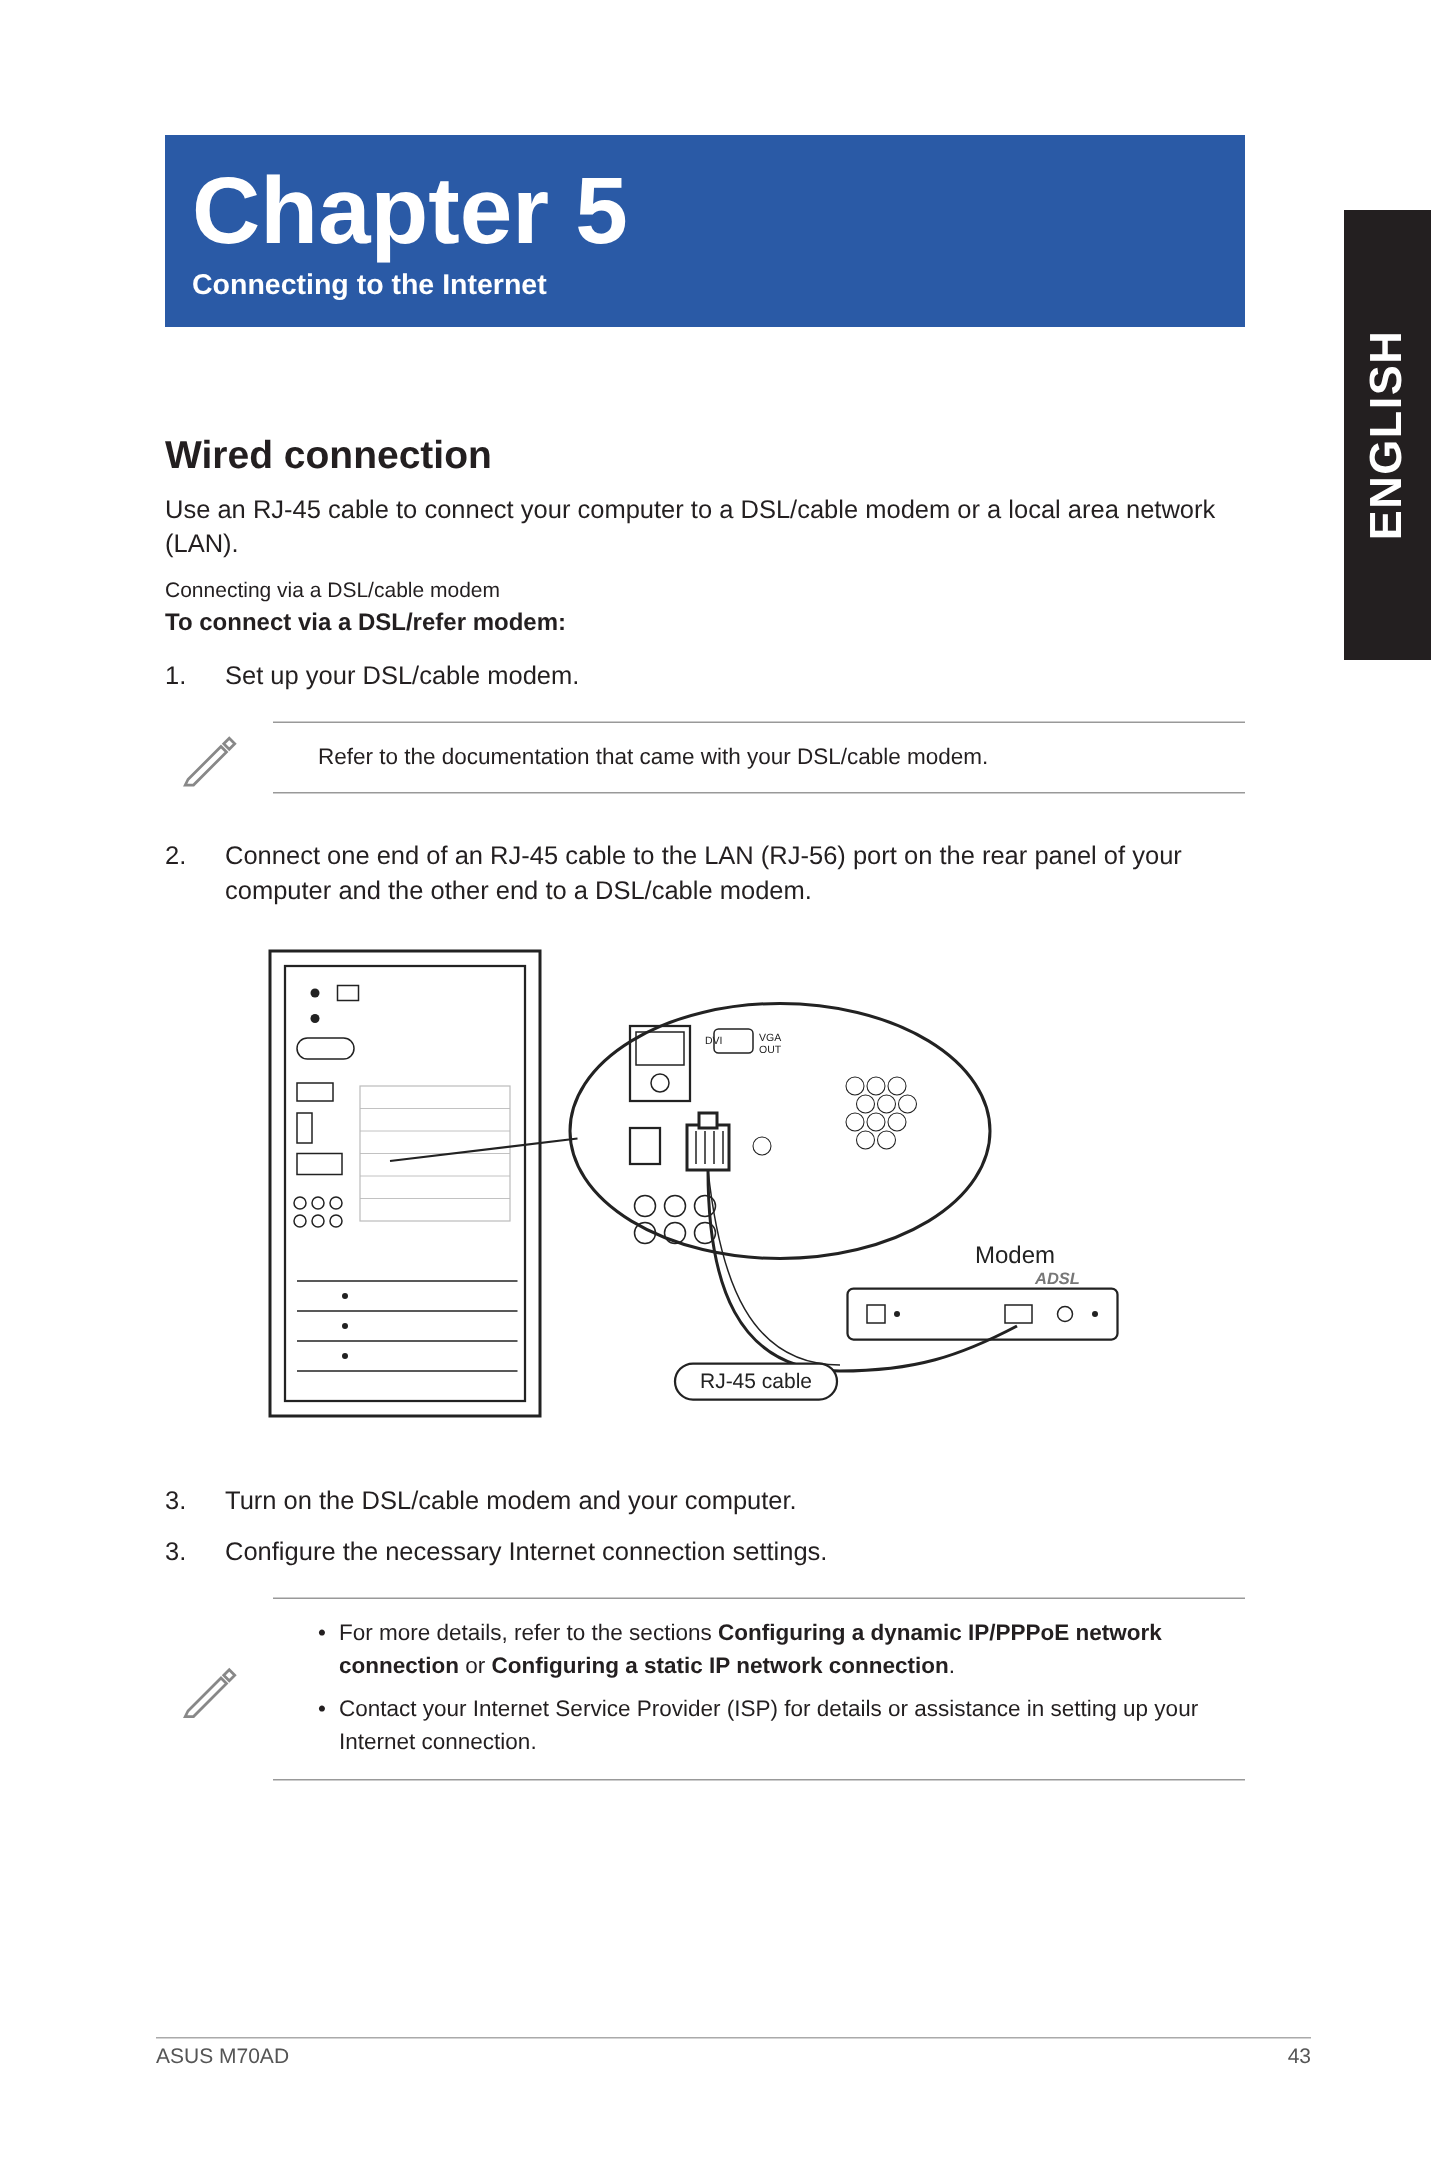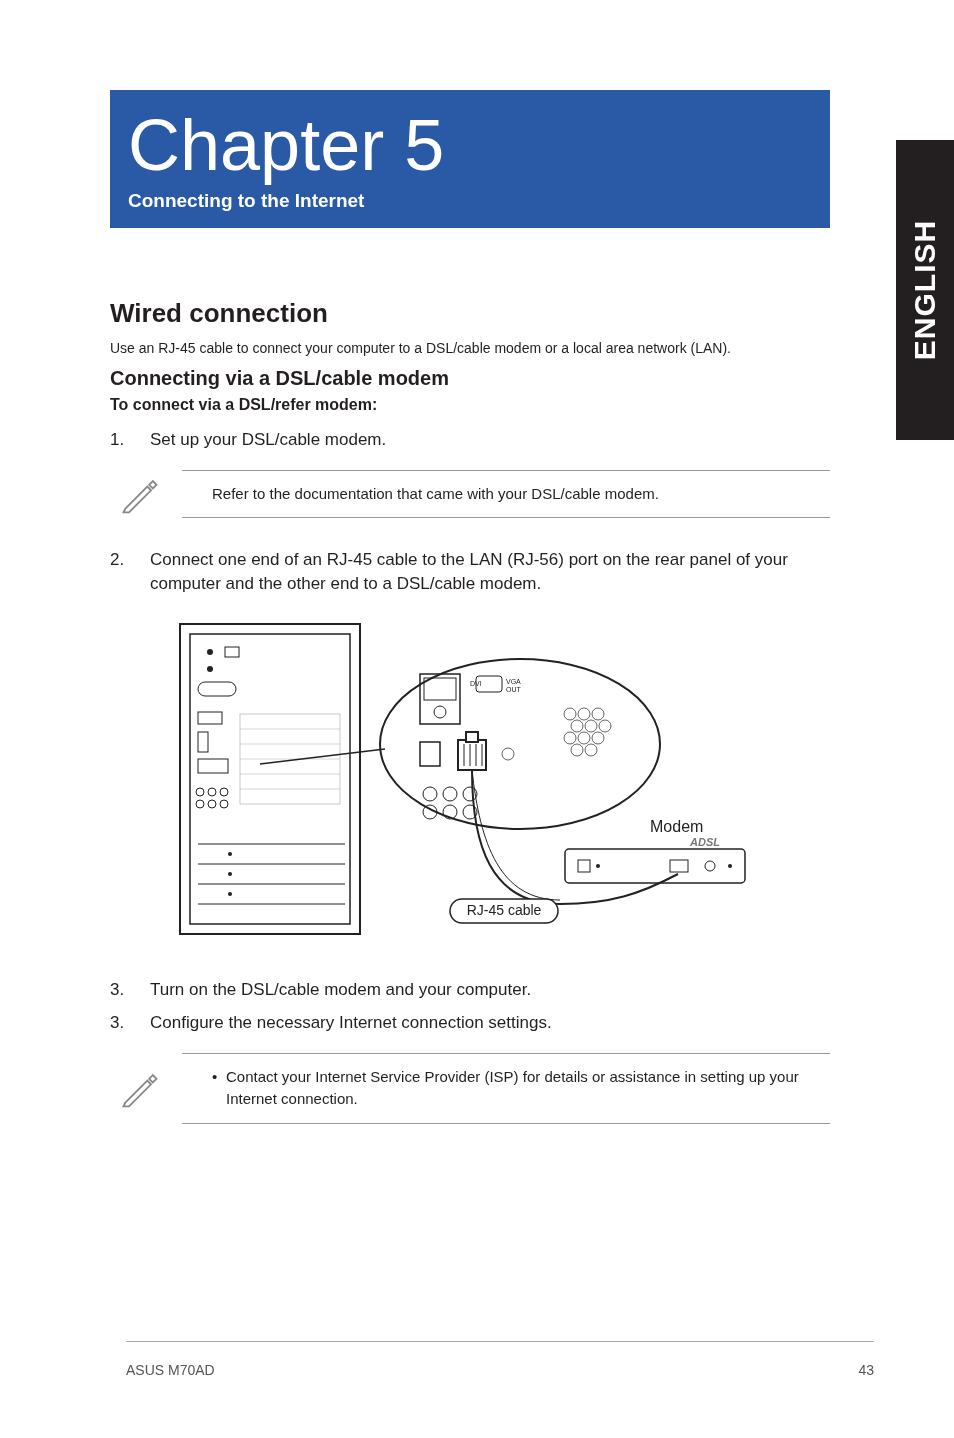--- a/index.html
+++ b/index.html
@@ -1,42 +1,42 @@
 <!DOCTYPE html>
 <html><head>
 <meta charset="utf-8">
 <style>
   * { box-sizing: border-box; margin: 0; padding: 0; }
   html, body { width: 954px; height: 1438px; background: #fff; font-family: Arial, Helvetica, sans-serif; color: #231f20; }
   .page { position: relative; width: 954px; height: 1438px; padding: 90px 80px 60px 110px; }
   .side-tab { position: absolute; right: 0; top: 140px; width: 58px; height: 300px; background: #231f20; display: flex; align-items: center; justify-content: center; }
   .side-tab-text { color: #fff; font-size: 30px; font-weight: 700; letter-spacing: 1px; transform: rotate(-90deg); white-space: nowrap; }
   .chapter-banner { background: #2a5aa6; color: #fff; padding: 18px 18px 16px 18px; width: 720px; }
-  .chapter-title { font-size: 72px; font-weight: 400; line-height: 1.05; }
+  .chapter-title { font-size: 63px; font-weight: 700; line-height: 1.05; }
   .chapter-subtitle { font-size: 19px; font-weight: 700; margin-top: 6px; }
   .content { width: 720px; margin-top: 70px; }
   h2.section { font-size: 26px; font-weight: 700; margin-bottom: 10px; }
-  p.body { font-size: 14px; line-height: 1.35; margin-bottom: 4px; }
-  h3.subsection { font-size: 20px; font-weight: 700; margin-top: 10px; margin-bottom: 6px; }
+  p.body { font-size: 17px; line-height: 1.35; margin-bottom: 4px; }
+  h3.subsection { font-size: 14px; font-weight: 400; margin-top: 10px; margin-bottom: 6px; }
   .bold-lead { font-size: 16px; font-weight: 700; margin-bottom: 14px; }
   ol.steps { list-style: none; padding: 0; margin: 0 0 18px 0; }
   ol.steps li { display: flex; font-size: 17px; line-height: 1.4; margin-bottom: 10px; }
   ol.steps li .num { width: 40px; flex: 0 0 40px; }
   ol.steps li .txt { flex: 1; }
   .note-block { display: flex; align-items: center; margin: 18px 0 30px 0; gap: 12px; }
   .note-icon { width: 60px; flex: 0 0 60px; display: flex; align-items: center; justify-content: center; }
   .note-icon svg { width: 44px; height: 44px; }
   .note-text { flex: 1; border-top: 1px solid #999; border-bottom: 1px solid #999; padding: 12px 8px 12px 30px; font-size: 15px; line-height: 1.45; }
   .note-text ul { list-style: none; padding: 0; margin: 0; }
   .note-text ul li { position: relative; padding-left: 14px; margin-bottom: 8px; }
   .note-text ul li:last-child { margin-bottom: 1px; }
   .note-text ul li::before { content: "•"; position: absolute; left: 0; top: 0; }
   .diagram-wrap { width: 100%; margin: 8px 0 30px 60px; }
   .diagram { border: none; }
-  .footer { position: absolute; left: 126px; right: 80px; bottom: 60px; display: flex; justify-content: space-between; border-top: 1px solid #aaa; padding-top: 20px; font-size: 14px; color: #555; }
+  .footer { position: absolute; left: 104px; right: 80px; bottom: 60px; display: flex; justify-content: space-between; border-top: 1px solid #aaa; padding-top: 3px; font-size: 14px; color: #555; }
   b { font-weight: 700; }
 </style>
 </head>
 <body>
 
 <div class="page">
 
   <div class="side-tab">
     <div class="side-tab-text">ENGLISH</div>
   </div>
@@ -184,20 +184,23 @@
     </ol>
 
     <div class="note-block">
       <div class="note-icon">
         <svg viewBox="0 0 48 48">
             <path d="M8 40 L32 16 L36 20 L12 44 L6 44 Z M34 14 L38 10 L42 14 L38 18 Z" fill="none" stroke="#888" stroke-width="2"></path>
           </svg>
       </div>
       <div class="note-text">
         <ul>
+          <li>
+            <span>For more details, refer to the sections </span><b>Configuring a dynamic IP/PPPoE network connection</b><span> or </span><b>Configuring a static IP network connection</b><span>.</span>
+          </li>
           <li>Contact your Internet Service Provider (ISP) for details or assistance in setting up your Internet connection.</li>
         </ul>
       </div>
     </div>
 
   </div>
 
   <div class="footer">
     <span>ASUS M70AD</span>
     <span>43</span>

